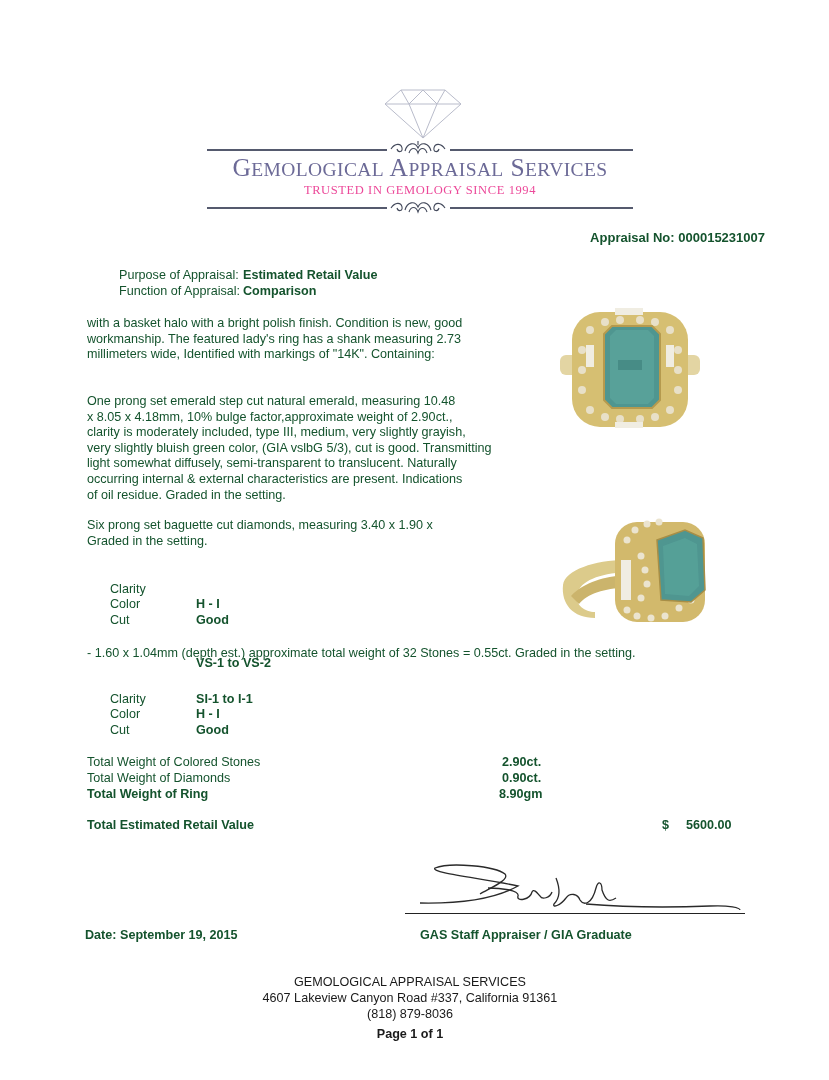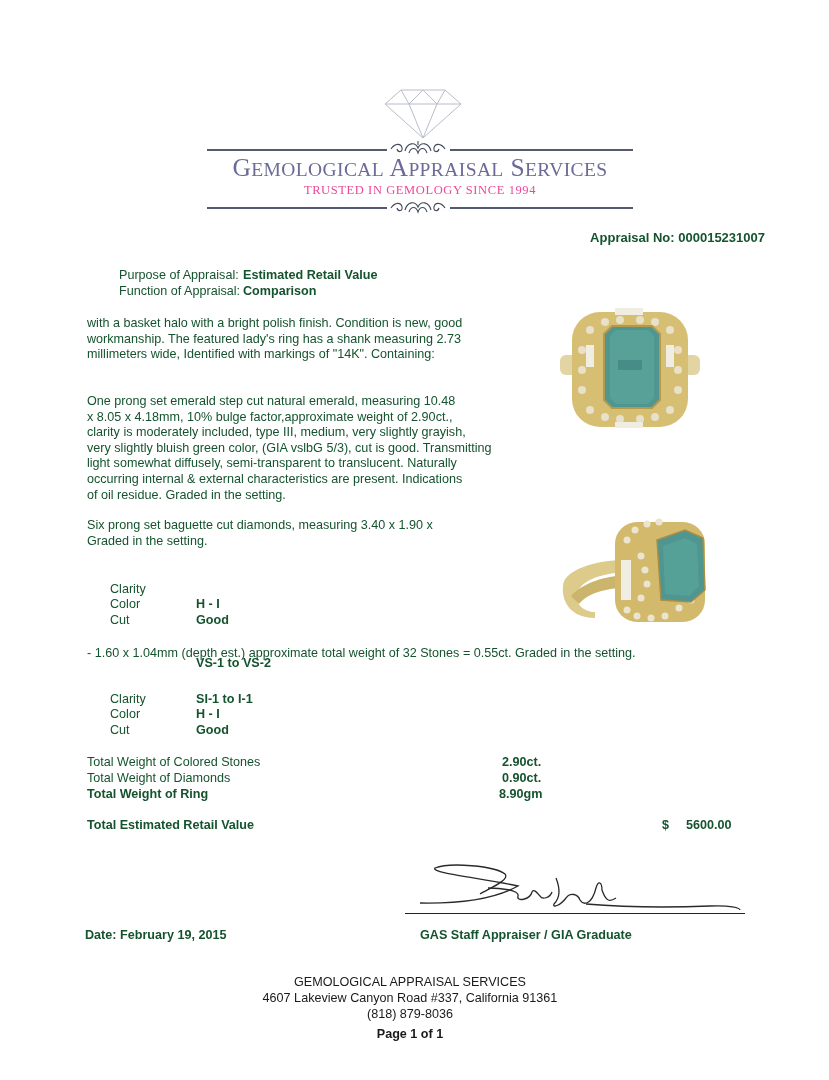--- a/index.html
+++ b/index.html
@@ -197,18 +197,18 @@
   <g fill="none" stroke="#2a2a2a" stroke-width="1.3">
     <path d="M10,45 C60,46 90,38 108,28 C70,20 20,15 25,10 C40,4 85,8 95,16 C100,22 80,30 70,36"></path>
     <path d="M78,30 C90,30 110,32 108,38 C106,44 120,42 122,34 C124,30 128,36 130,38 C132,42 140,40 142,34"></path>
     <path d="M146,20 C150,30 150,40 144,46 C142,50 150,48 156,40 C160,34 168,36 170,42 C174,48 182,46 186,30 C188,22 192,24 192,32 C196,44 200,44 206,40"></path>
     <path d="M176,46 C200,48 250,50 300,48 C320,47 330,50 330,52"></path>
   </g>
 </svg>
 <div class="abs sig-line"></div>
 <div class="abs txt b" style="left:420px; top:928px;">GAS Staff Appraiser / GIA Graduate</div>
 
-<div class="abs txt b" style="left:85px; top:928px;">Date: February 19, 2015</div>
+<div class="abs txt b" style="left:85px; top:928px;">Date: September 19, 2015</div>
 
 <div class="abs footer" style="top:974px;">GEMOLOGICAL APPRAISAL SERVICES</div>
 <div class="abs footer" style="top:990px;">4607 Lakeview Canyon Road #337, California 91361</div>
 <div class="abs footer" style="top:1006px;">(818) 879-8036</div>
 <div class="abs footer b" style="top:1026px;">Page 1 of 1</div>
 
 </body></html>

